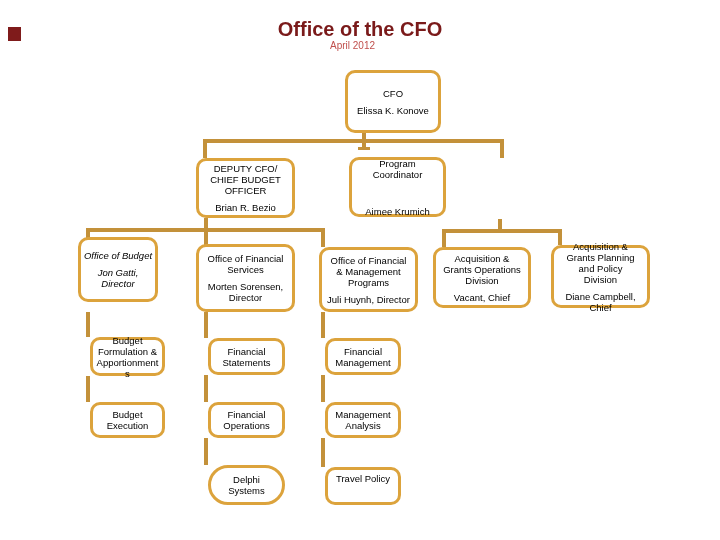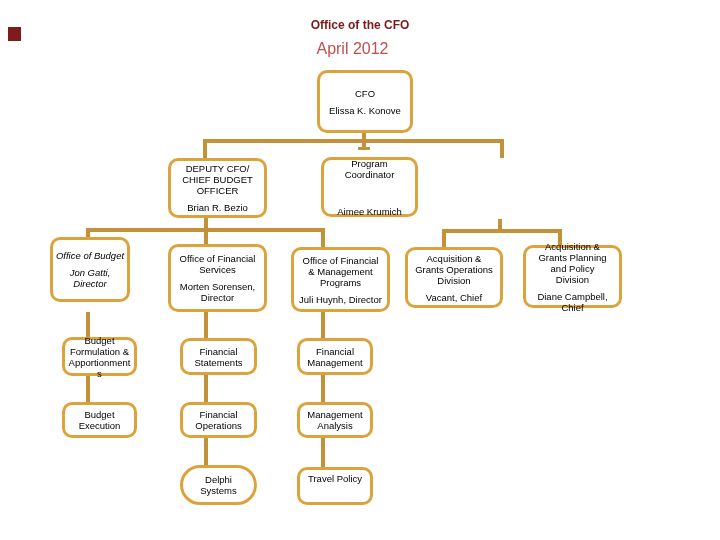--- a/index.html
+++ b/index.html
@@ -6,32 +6,32 @@
   .canvas{
     position:relative;width:720px;height:540px;background:#ffffff;overflow:hidden;
     font-family:"Liberation Sans","DejaVu Sans",sans-serif;color:#1a1a1a;
   }
   .accent-square{
     position:absolute;left:8px;top:27px;width:13px;height:14px;
     background:var(--accent-square-color,#7f1b1b);
   }
   .title{
     position:absolute;left:0;right:0;top:18px;text-align:center;
-    font-size:12px;font-weight:bold;color:var(--title-color,#7a1a1a);
+    font-size:20px;font-weight:bold;color:var(--title-color,#7a1a1a);
   }
   .date{
     position:absolute;left:0;right:15px;top:40px;text-align:center;
-    font-size:16px;color:var(--date-color,#c0504d);
+    font-size:10px;color:var(--date-color,#c0504d);
   }
   .cl{position:absolute;background:var(--connector-color,#c3913a);}
   .box{
     position:absolute;box-sizing:border-box;background:#ffffff;
     border:3px solid var(--box-border-color,#dca33c);border-radius:10px;
     display:flex;flex-direction:column;align-items:center;justify-content:center;
-    text-align:center;font-size:9.5px;line-height:11px;color:#000;
+    text-align:center;font-size:9.5px;line-height:11px;color:#000;margin-left:28px;
   }
   .box .role{white-space:pre-line;}
   .box .name{white-space:pre-line;margin-top:6px;}
   .box.bottom-text{justify-content:flex-end;padding-bottom:18px;}
 </style>
 </head>
 <body>
 
 <div class="canvas">
 

